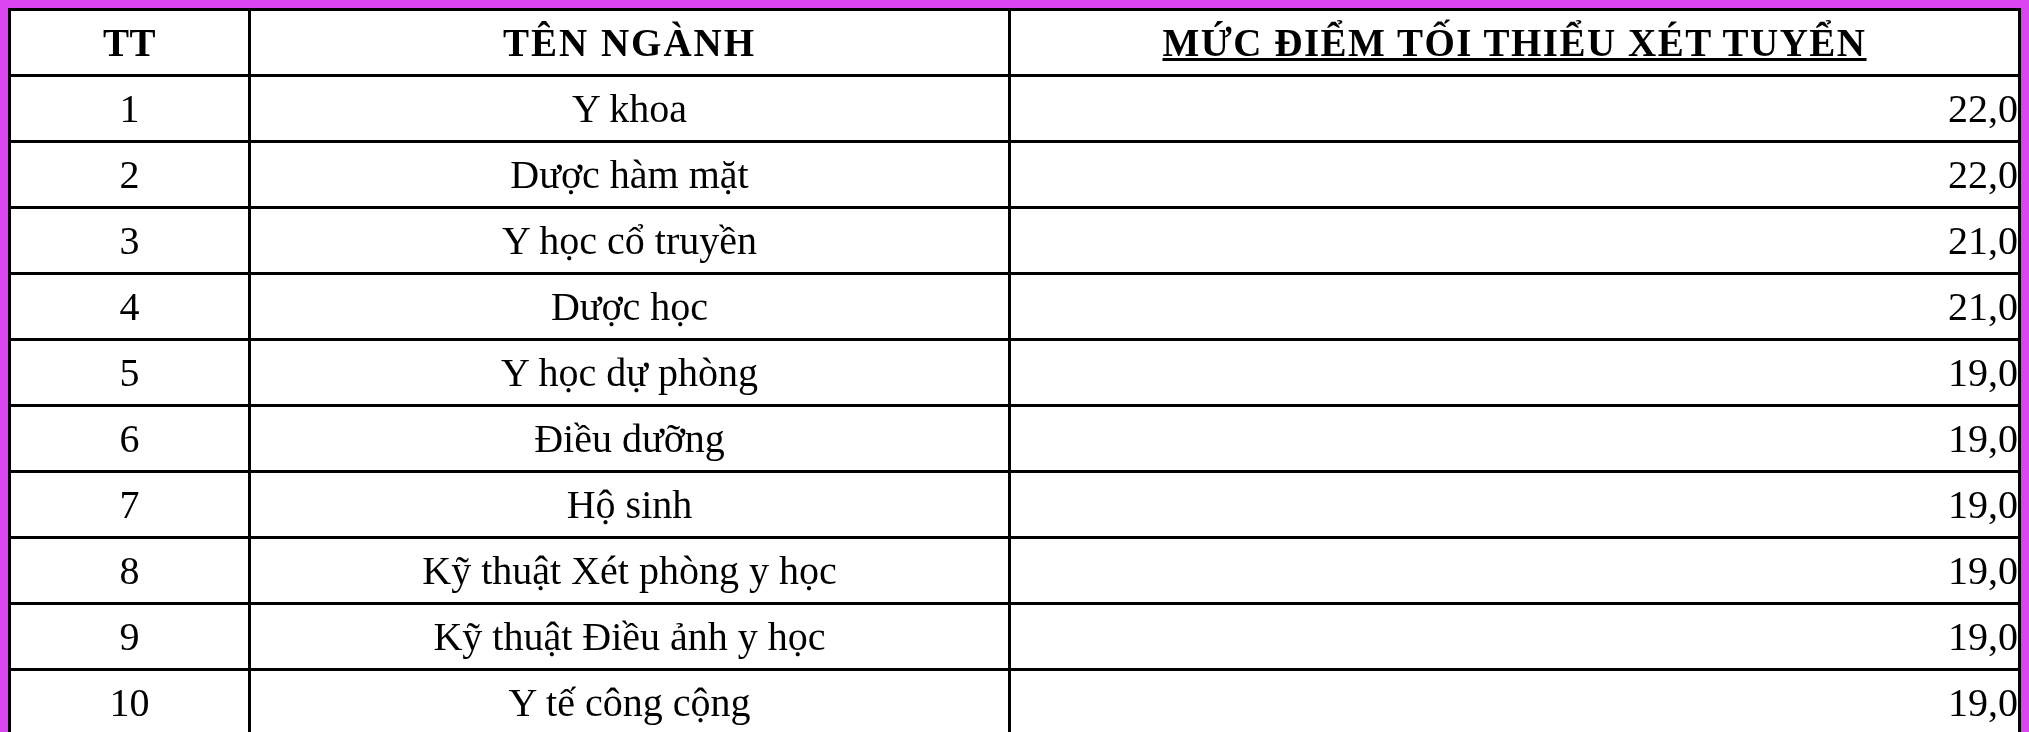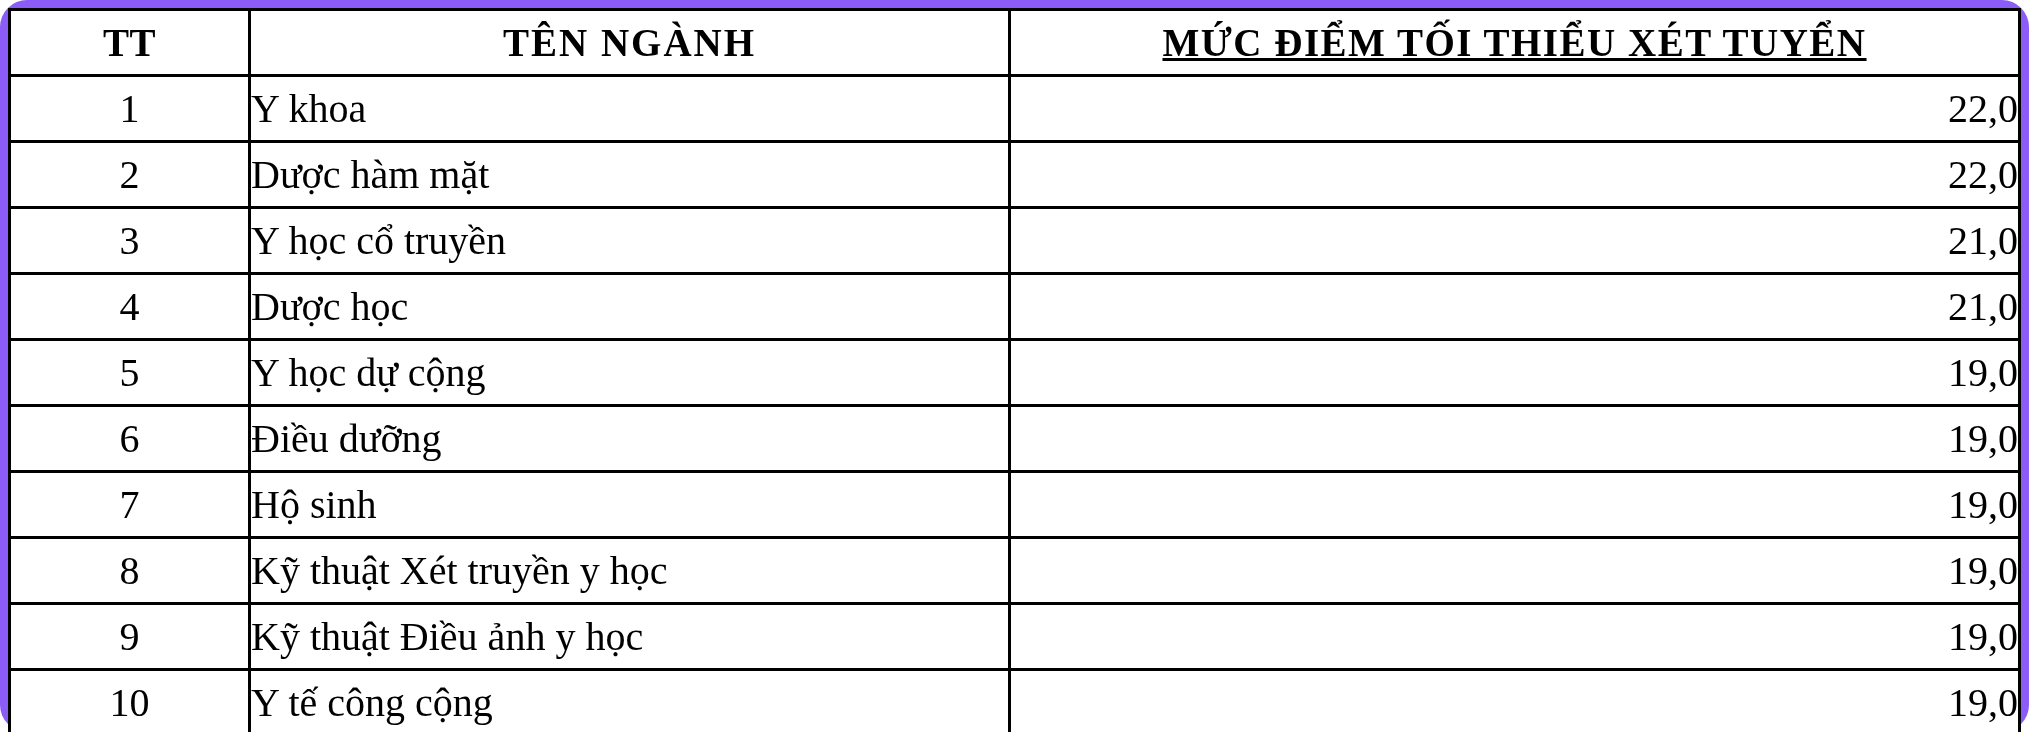--- a/index.html
+++ b/index.html
@@ -11,22 +11,21 @@
     width: 2029px;
     height: 732px;
     font-family: "Liberation Serif", "DejaVu Serif", serif;
     color: #000000;
     overflow: hidden;
   }
   .sheet {
     width: 2029px;
     height: 732px;
     position: relative;
-    background: #8b5cf6;
-    border-radius: 27px;
+    background: #d946ef;
   }
   .table-wrap {
     position: absolute;
     left: 8px;
     top: 8px;
     width: 2010px;
   }
   table.score-table {
     border-collapse: collapse;
     table-layout: fixed;
@@ -57,21 +56,21 @@
   }
   table.score-table thead th.th-score {
     letter-spacing: 1.5px;
     text-decoration: underline;
   }
   td.cell-index {
     text-align: center;
     font-weight: normal;
   }
   td.cell-name {
-    text-align: left;
+    text-align: center;
     padding-left: 26px;
   }
   td.cell-score {
     text-align: right;
   }
 </style>
 </head>
 <body>
 
 <div class="sheet">
@@ -105,36 +104,36 @@
           <td class="cell-name">Y học cổ truyền</td>
           <td class="cell-score">21,0</td>
         </tr>
         <tr>
           <td class="cell-index">4</td>
           <td class="cell-name">Dược học</td>
           <td class="cell-score">21,0</td>
         </tr>
         <tr>
           <td class="cell-index">5</td>
-          <td class="cell-name">Y học dự cộng</td>
+          <td class="cell-name">Y học dự phòng</td>
           <td class="cell-score">19,0</td>
         </tr>
         <tr>
           <td class="cell-index">6</td>
           <td class="cell-name">Điều dưỡng</td>
           <td class="cell-score">19,0</td>
         </tr>
         <tr>
           <td class="cell-index">7</td>
           <td class="cell-name">Hộ sinh</td>
           <td class="cell-score">19,0</td>
         </tr>
         <tr>
           <td class="cell-index">8</td>
-          <td class="cell-name">Kỹ thuật Xét truyền y học</td>
+          <td class="cell-name">Kỹ thuật Xét phòng y học</td>
           <td class="cell-score">19,0</td>
         </tr>
         <tr>
           <td class="cell-index">9</td>
           <td class="cell-name">Kỹ thuật Điều ảnh y học</td>
           <td class="cell-score">19,0</td>
         </tr>
         <tr>
           <td class="cell-index">10</td>
           <td class="cell-name">Y tế công cộng</td>

